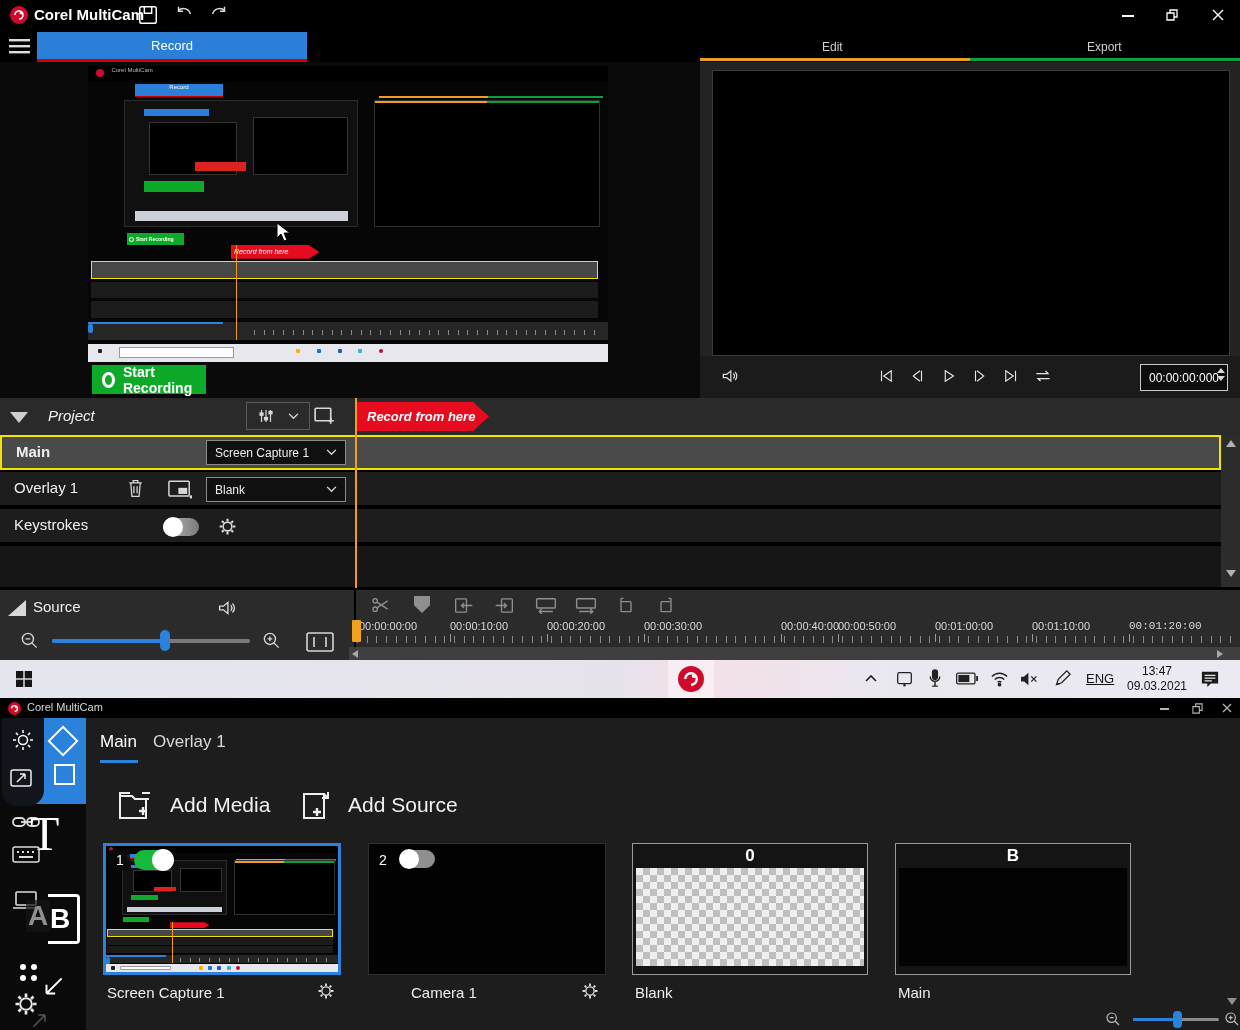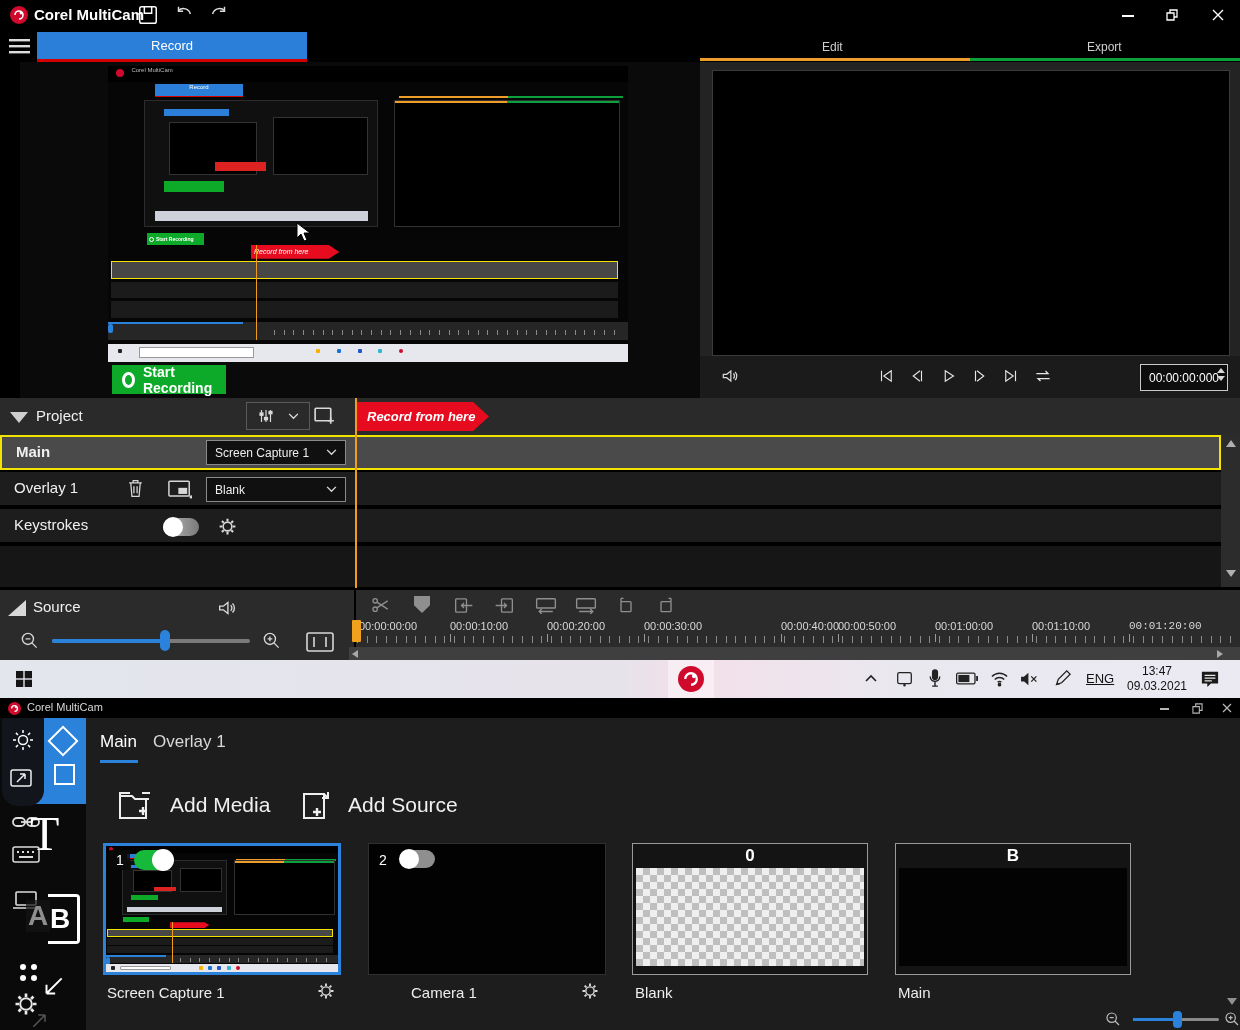--- a/index.html
+++ b/index.html
@@ -8,21 +8,21 @@
   .abs{position:absolute;}
   svg{display:block;}
   
   .titlebar{position:absolute;left:0;top:0;width:1240px;height:30px;background:#000;}
   .app-title{color:#fff;font-size:15px;font-weight:bold;}
   .corel-logo{border-radius:50%;background:#cf0a2c;position:absolute;}
   
   .tab-record{position:absolute;background:#2b7fd9;color:#fff;font-size:13px;display:flex;align-items:center;justify-content:center;}
   .tab-label{color:#cfcfcf;font-size:12px;position:absolute;}
   
-  .record-panel{position:absolute;left:0;top:62px;width:728px;height:336px;background:#0a0a0a;margin-left:20px;}
+  .record-panel{position:absolute;left:0;top:62px;width:728px;height:336px;background:#0a0a0a;}
   .edit-panel{position:absolute;left:700px;top:62px;width:540px;height:336px;background:#232323;}
   .btn-start{position:absolute;background:#0caa28;color:#fff;font-weight:bold;font-size:15px;display:flex;align-items:center;gap:8px;padding:0 10px;cursor:pointer;}
   .ring{width:16px;height:16px;border:3px solid #fff;border-radius:50%;background:#0caa28;}
   
   .proj-header{position:absolute;left:0;top:398px;width:1240px;height:37px;background:#2a2a2a;}
   .row-label{color:#f0f0f0;font-size:15px;}
   .dropdown{position:absolute;background:#101010;border:1px solid #8a8a8a;color:#ededed;font-size:12px;display:flex;align-items:center;padding:0 8px;justify-content:space-between;}
   .flag{position:absolute;background:#e60b1e;color:#fff;font-size:13px;font-style:italic;font-weight:bold;display:flex;align-items:center;padding-left:10px;clip-path:polygon(0 0,88% 0,100% 50%,88% 100%,0 100%);}
   .toggle{position:absolute;border-radius:10px;}
   .knob{position:absolute;background:#fff;border-radius:50%;top:-1px;}
@@ -227,21 +227,21 @@
         <div class="abs" style="right:2px;top:3px;">
           <div class="tri" style="position:static;border-left:4px solid transparent;border-right:4px solid transparent;border-bottom:5px solid #d8d8d8;margin-bottom:3px;"></div>
           <div class="tri" style="position:static;border-left:4px solid transparent;border-right:4px solid transparent;border-top:5px solid #d8d8d8;"></div>
         </div>
       </div>
     </div>
   </div>
 
   <div class="proj-header">
     <div class="tri" style="left:10px;top:14px;border-left:9px solid transparent;border-right:9px solid transparent;border-top:11px solid #cfcfcf;"></div>
-    <span class="abs row-label" style="left:36px;top:9px;">Project</span>
+    <span class="abs row-label" style="left:48px;top:9px;font-style:italic;">Project</span>
     <div class="abs" style="left:246px;top:4px;width:64px;height:28px;border:1px solid #5a5a5a;display:flex;align-items:center;justify-content:space-around;padding:0 4px;">
       <svg width="18" height="18" viewBox="0 0 24 24" stroke="#d8d8d8" stroke-width="1.6" fill="none">
           <path d="M6 4v16M12 4v16M18 4v16"></path>
           <rect x="4" y="8" width="4" height="3" fill="#d8d8d8"></rect>
           <rect x="10" y="14" width="4" height="3" fill="#d8d8d8"></rect>
           <rect x="16" y="6" width="4" height="3" fill="#d8d8d8"></rect>
         </svg>
       <svg width="11" height="7" viewBox="0 0 12 8" stroke="#d8d8d8" stroke-width="1.6" fill="none">
           <path d="M1 1l5 5 5-5"></path>
         </svg>

